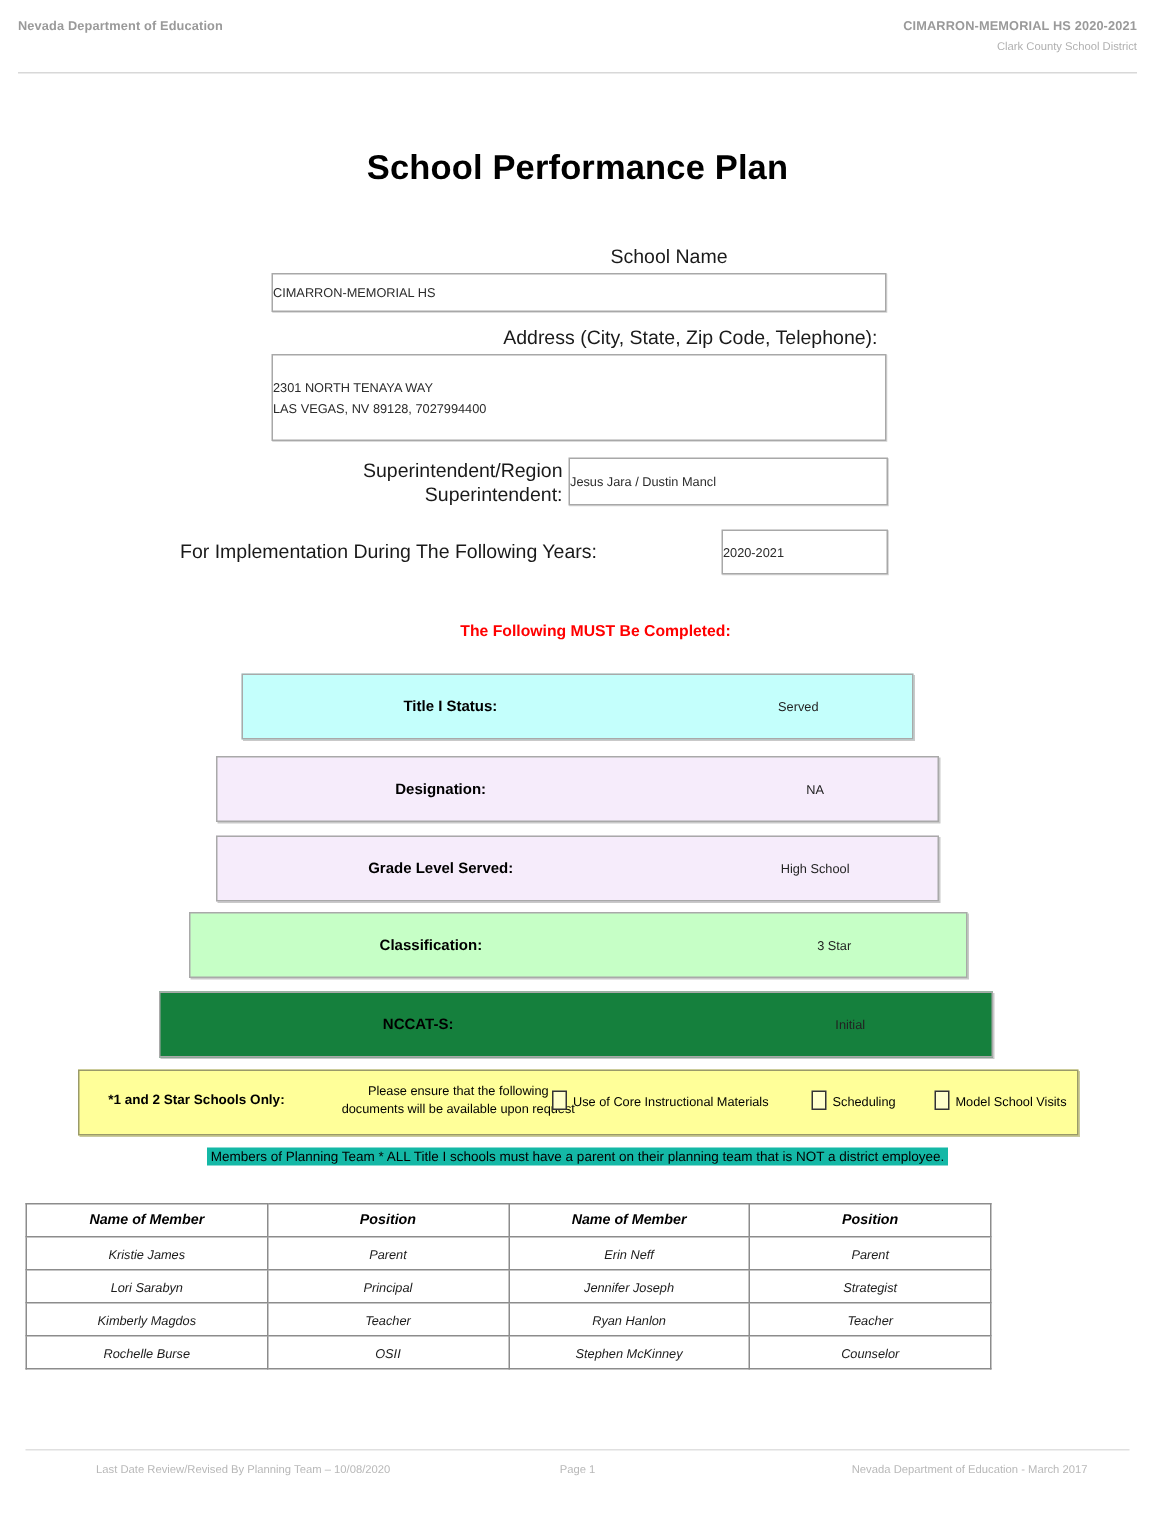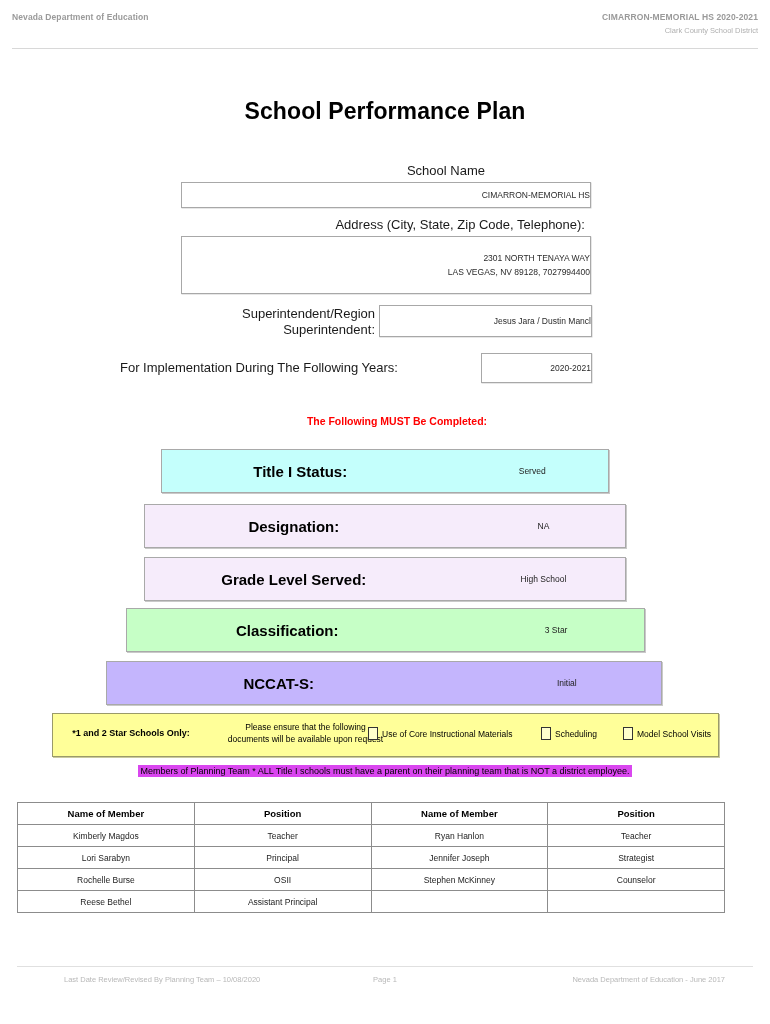--- a/index.html
+++ b/index.html
@@ -79,21 +79,21 @@
     color: #1a1a1a;
     text-align: right;
   }
   .field-box {
     position: absolute;
     border: 1px solid #a8a8a8;
     box-shadow: 0.5px 0.5px 0 #cfcfcf;
     background: #ffffff;
     display: flex;
     flex-direction: column;
-    align-items: flex-end;
+    align-items: flex-start;
     justify-content: center;
     font-size: 8.5px;
     color: #2b2b2b;
   }
   .field-box .line { line-height: 1.0; padding: 3px 0; }
 
   #school-name-label { top: 163px; left: 285px; width: 200px; }
   #school-name-box   { top: 182px; left: 181px; width: 408px; height: 24px; }
 
   #address-label     { top: 217px; left: 185px; width: 400px; font-size: 13px; }
@@ -123,38 +123,38 @@
     border: 1px solid #a9a9a9;
     box-shadow: 1px 1px 0 #c9c9c9;
     display: flex;
     align-items: center;
   }
   .status-bar .sb-label {
     position: absolute;
     left: 0;
     width: 62%;
     text-align: center;
-    font-size: 15px;
+    font-size: 10px;
     font-weight: bold;
     color: #000;
   }
   .status-bar .sb-value {
     position: absolute;
     right: 0;
     width: 34%;
     text-align: center;
     font-size: 8.5px;
     color: #222;
   }
 
   #bar-title1   { top: 449px; left: 161px; width: 446px; height: 42px; background: #c4fffc; }
   #bar-design   { top: 504px; left: 144px; width: 480px; height: 42px; background: #f6ecfb; }
   #bar-grade    { top: 557px; left: 144px; width: 480px; height: 42px; background: #f6ecfb; }
   #bar-class    { top: 608px; left: 126px; width: 517px; height: 42px; background: #c6ffc6; }
-  #bar-nccat    { top: 661px; left: 106px; width: 554px; height: 42px; background: #c4b5fd; }
+  #bar-nccat    { top: 661px; left: 106px; width: 554px; height: 42px; background: #15803d; }
 
   
   #docs-row {
     position: absolute;
     top: 713px;
     left: 52px;
     width: 665px;
     height: 42px;
     background: #ffff99;
     border: 1px solid #9a9a6a;
@@ -201,32 +201,33 @@
   
   #planning-note {
     position: absolute;
     top: 766px;
     left: 0;
     width: 770px;
     text-align: center;
     font-size: 9px;
   }
   #planning-note span {
-    background: #d946ef;
+    background: #14b8a6;
     padding: 1px 2px;
   }
 
   
   #members-table {
     position: absolute;
     top: 802px;
     left: 17px;
-    width: 708px;
+    width: 644px;
     border-collapse: collapse;
     table-layout: fixed;
+    font-style: italic;
   }
   #members-table th,
   #members-table td {
     border: 1px solid #8c8c8c;
     height: 19px;
     text-align: center;
     vertical-align: middle;
   }
   #members-table th {
     font-size: 9.5px;
@@ -348,42 +349,42 @@
   <thead>
     <tr>
       <th>Name of Member</th>
       <th>Position</th>
       <th>Name of Member</th>
       <th>Position</th>
     </tr>
   </thead>
   <tbody>
     <tr>
+      <td>Kristie James</td>
+      <td>Parent</td>
+      <td>Erin Neff</td>
+      <td>Parent</td>
+    </tr>
+    <tr>
+      <td>Lori Sarabyn</td>
+      <td>Principal</td>
+      <td>Jennifer Joseph</td>
+      <td>Strategist</td>
+    </tr>
+    <tr>
       <td>Kimberly Magdos</td>
       <td>Teacher</td>
       <td>Ryan Hanlon</td>
       <td>Teacher</td>
     </tr>
     <tr>
-      <td>Lori Sarabyn</td>
-      <td>Principal</td>
-      <td>Jennifer Joseph</td>
-      <td>Strategist</td>
-    </tr>
-    <tr>
       <td>Rochelle Burse</td>
       <td>OSII</td>
       <td>Stephen McKinney</td>
       <td>Counselor</td>
     </tr>
-    <tr>
-      <td>Reese Bethel</td>
-      <td>Assistant Principal</td>
-      <td></td>
-      <td></td>
-    </tr>
   </tbody>
 </table>
 
 <div class="ftr-rule"></div>
 <div class="ftr" id="ftr-left">Last Date Review/Revised By Planning Team – 10/08/2020</div>
 <div class="ftr" id="ftr-center">Page 1</div>
-<div class="ftr" id="ftr-right">Nevada Department of Education - June 2017</div>
+<div class="ftr" id="ftr-right">Nevada Department of Education - March 2017</div>
 
 </body></html>

